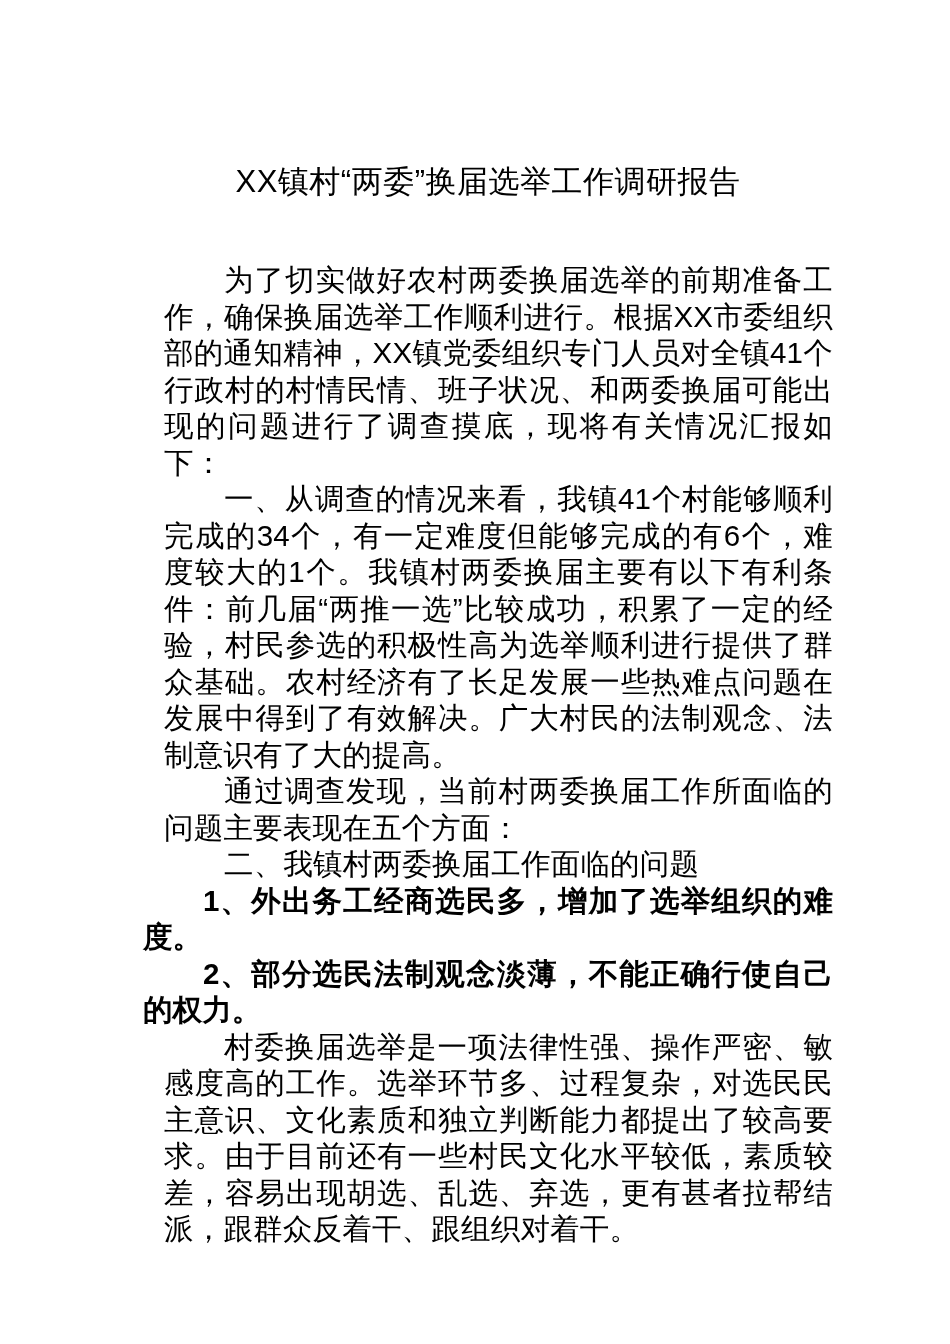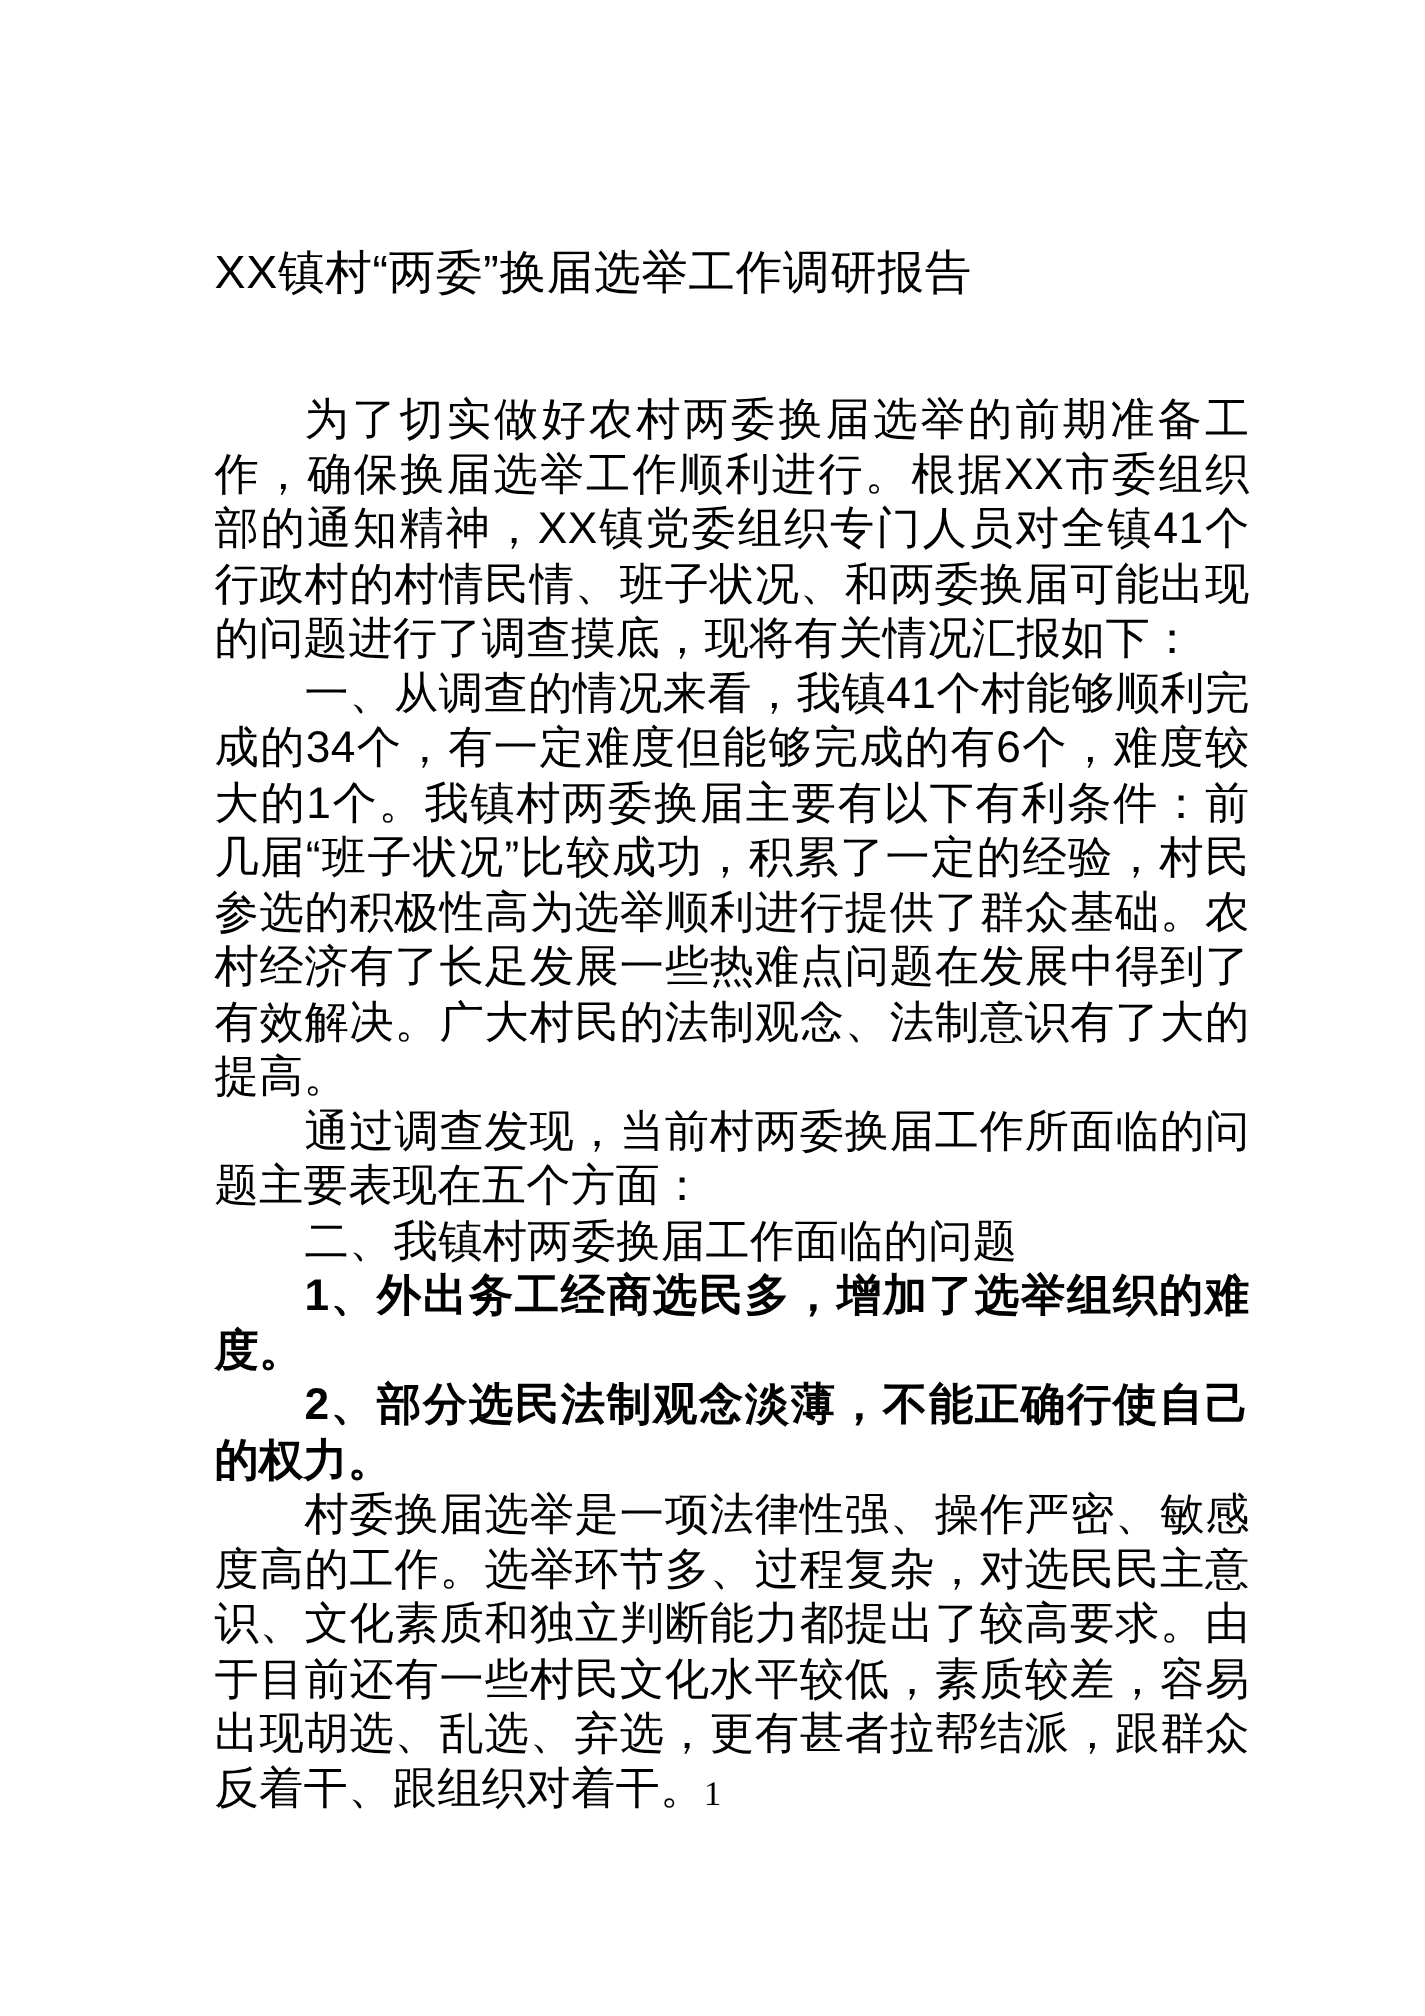--- a/index.html
+++ b/index.html
@@ -28,41 +28,42 @@
     left: 143px;
     top: 160px;
     width: 690px;
   }
 
   .doc-title {
     font-family: "Liberation Sans", "DejaVu Sans", sans-serif;
     font-size: 31px;
     line-height: 44px;
     font-weight: 500;
-    text-align: left;
+    text-align: center;
     letter-spacing: 0.5px;
     white-space: nowrap;
     margin: 0 0 58px 0;
     color: #000;
   }
 
   .para {
     font-size: 29.5px;
     line-height: 36.5px;
     text-align: justify;
     text-justify: inter-ideograph;
     text-align-last: left;
     margin: 0;
     letter-spacing: 0.2px;
     word-break: break-all;
     color: #000;
   }
 
   .para.indent {
     text-indent: 60px;
+    margin-left: 21px;
   }
 
   .para.heading-bold {
     font-weight: bold;
     text-indent: 60px;
     letter-spacing: 0.1px;
   }
 
   .page-number {
     position: absolute;
@@ -80,21 +81,21 @@
 <body>
 
 <div class="page">
 
   <div class="doc-body">
 
     <h1 class="doc-title">XX镇村“两委”换届选举工作调研报告</h1>
 
     <p class="para indent">为了切实做好农村两委换届选举的前期准备工作，确保换届选举工作顺利进行。根据XX市委组织部的通知精神，XX镇党委组织专门人员对全镇41个行政村的村情民情、班子状况、和两委换届可能出现的问题进行了调查摸底，现将有关情况汇报如下：</p>
 
-    <p class="para indent">一、从调查的情况来看，我镇41个村能够顺利完成的34个，有一定难度但能够完成的有6个，难度较大的1个。我镇村两委换届主要有以下有利条件：前几届“班子状况”比较成功，积累了一定的经验，村民参选的积极性高为选举顺利进行提供了群众基础。农村经济有了长足发展一些热难点问题在发展中得到了有效解决。广大村民的法制观念、法制意识有了大的提高。</p>
+    <p class="para indent">一、从调查的情况来看，我镇41个村能够顺利完成的34个，有一定难度但能够完成的有6个，难度较大的1个。我镇村两委换届主要有以下有利条件：前几届“两推一选”比较成功，积累了一定的经验，村民参选的积极性高为选举顺利进行提供了群众基础。农村经济有了长足发展一些热难点问题在发展中得到了有效解决。广大村民的法制观念、法制意识有了大的提高。</p>
 
     <p class="para indent">通过调查发现，当前村两委换届工作所面临的问题主要表现在五个方面：</p>
 
     <p class="para indent">二、我镇村两委换届工作面临的问题</p>
 
     <p class="para heading-bold">1、外出务工经商选民多，增加了选举组织的难度。</p>
 
 
     <p class="para heading-bold">2、部分选民法制观念淡薄，不能正确行使自己的权力。</p>
 

